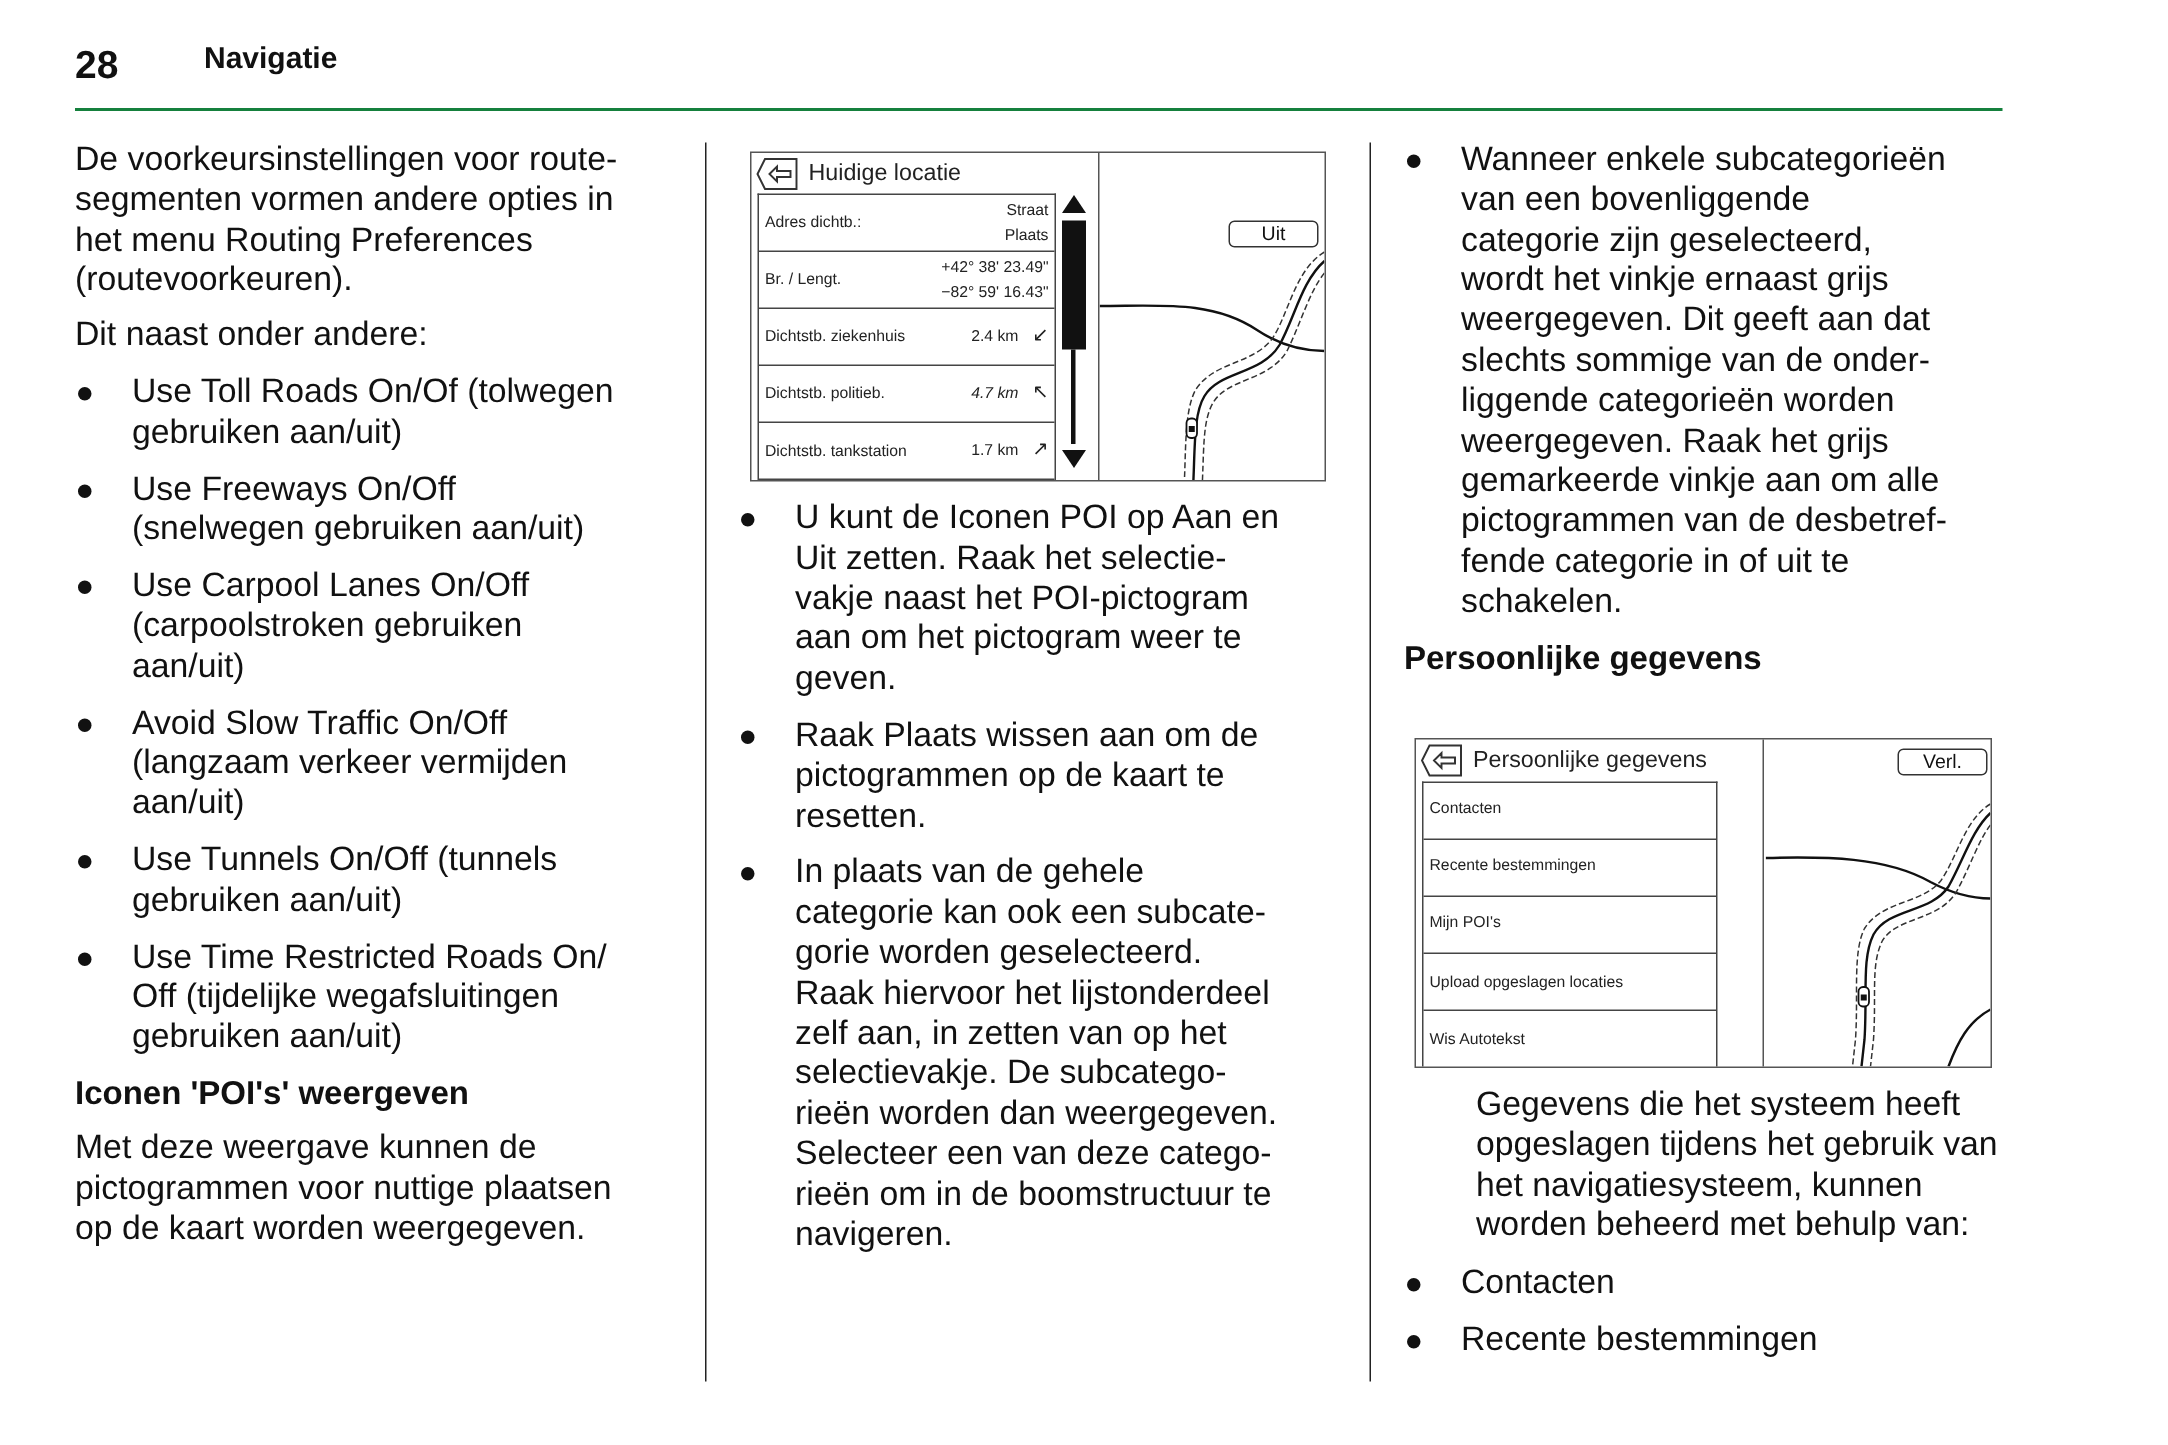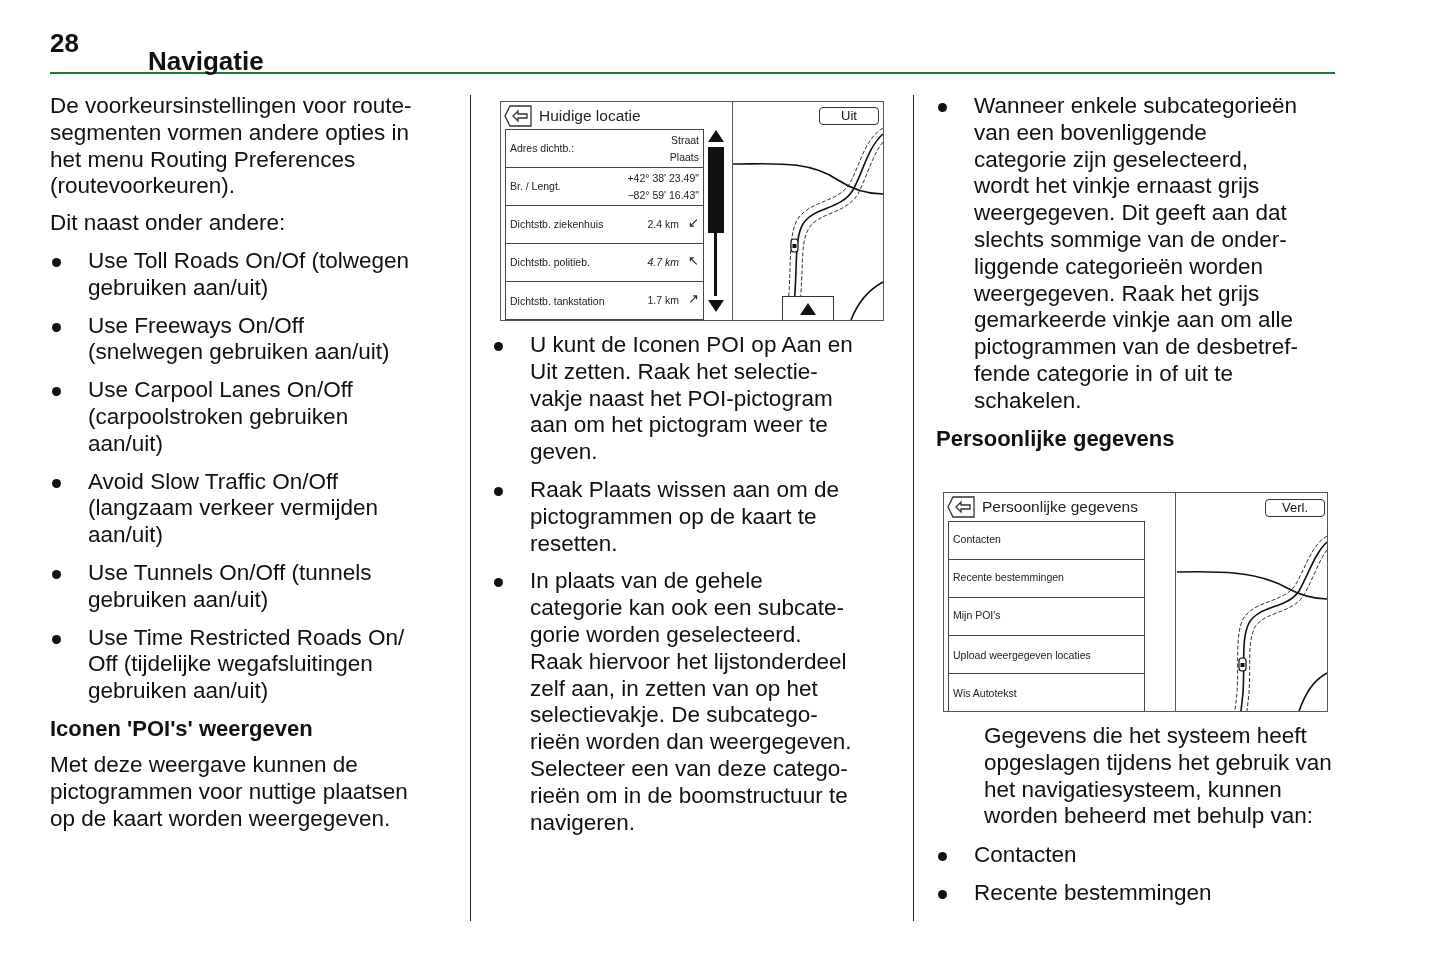--- a/index.html
+++ b/index.html
@@ -1,20 +1,20 @@
 <!DOCTYPE html>
 <html><head>
 <meta charset="utf-8">
 <style>
   html, body { margin: 0; padding: 0; background: #ffffff; }
   body { width: 1445px; height: 963px; position: relative; overflow: hidden; color: #111; font-family: "Liberation Sans", sans-serif; }
 
   .page-header { position: absolute; left: 50px; top: 26px; width: 1285px; height: 46px; border-bottom: 2px solid #15803d; }
   .page-number { position: absolute; left: 0; top: 2px; font-weight: bold; font-size: 26px; }
-  .page-title { position: absolute; left: 86px; top: 20px; font-weight: bold; font-size: 26px; margin-left: 12px; }
+  .page-title { position: absolute; left: 86px; top: 2px; font-weight: bold; font-size: 20px; }
 
   .col-rule { position: absolute; width: 1px; background: #222; }
 
   .col { position: absolute; font-size: 22.5px; line-height: 26.8px; }
   .col p { margin: 0 0 10px 0; }
   .col h3 { margin: 4px 0 10px 0; font-size: 22px; font-weight: bold; line-height: 26px; }
   .bullets { list-style: none; margin: 0 0 10px 0; padding: 0; }
   .bullets li { position: relative; padding-left: 38px; margin-bottom: 11px; }
   .bullets li .dot { position: absolute; left: 2px; top: 10px; width: 9px; height: 9px; border-radius: 50%; background: #111; }
 
@@ -122,21 +122,21 @@
         <span class="lbl" style="top:13px;">Dichtstb. tankstation</span>
         <span class="val" style="top:10px; right:24px;">1.7 km</span>
         <span class="dir" style="top:9px;">↗</span>
       </div>
     </div>
     <div class="scroll-up" style="left:207px; top:28px;"></div>
     <div class="scroll-thumb" style="left:207px; top:45px; height:86px;"></div>
     <div class="scroll-track" style="left:213px; top:131px; height:63px;"></div>
     <div class="scroll-down" style="left:207px; top:198px;"></div>
   </div>
-  <div class="map-pane" style="width:150px;">
+  <div class="map-pane" style="width:150px;margin-top:40px;">
     <div class="map-btn" style="left:86px; top:5px; width:58px;">Uit</div>
     <svg width="150" height="218" viewBox="0 0 150 218" style="position:absolute; left:0; top:0;">
       <path d="M0 62 C40 62, 75 58, 105 78 C120 88, 135 92, 150 92" fill="none" stroke="#111" stroke-width="1.6"></path>
       <path d="M150 32 C135 45, 130 70, 120 88 C108 108, 80 105, 70 122 C62 135, 64 160, 62 190 L60 218" fill="none" stroke="#111" stroke-width="1.6"></path>
       <path d="M150 26 C130 38, 126 68, 115 84 C102 101, 76 99, 64 118 C56 133, 58 160, 56 190 L54 218" fill="none" stroke="#333" stroke-width="1" stroke-dasharray="4 2"></path>
       <path d="M150 40 C140 52, 134 74, 125 92 C113 112, 86 110, 76 126 C68 139, 70 160, 68 190 L66 218" fill="none" stroke="#333" stroke-width="1" stroke-dasharray="4 2"></path>
       <path d="M150 180 C135 188, 125 200, 118 218" fill="none" stroke="#111" stroke-width="1.6"></path>
       <rect x="58" y="137" width="7" height="13" rx="3" fill="#fff" stroke="#111" stroke-width="1.2"></rect>
       <rect x="59.5" y="142" width="4" height="4" fill="#111"></rect>
     </svg>
@@ -202,21 +202,21 @@
       <div class="list-row" style="height:37px;">
         <span class="lbl" style="top:11px;">Contacten</span>
       </div>
       <div class="list-row" style="height:37px;">
         <span class="lbl" style="top:11px;">Recente bestemmingen</span>
       </div>
       <div class="list-row" style="height:37px;">
         <span class="lbl" style="top:11px;">Mijn POI's</span>
       </div>
       <div class="list-row" style="height:37px;">
-        <span class="lbl" style="top:13px;">Upload weergegeven locaties</span>
+        <span class="lbl" style="top:13px;">Upload opgeslagen locaties</span>
       </div>
       <div class="list-row" style="height:37px; border-bottom:none;">
         <span class="lbl" style="top:13px;">Wis Autotekst</span>
       </div>
     </div>
   </div>
   <div class="map-pane" style="width:150px;">
     <div class="map-btn" style="left:88px; top:6px; width:58px;text-align:center;">Verl.</div>
     <svg width="150" height="218" viewBox="0 0 150 218" style="position:absolute; left:0; top:0;">
       <path d="M0 79 C40 78, 80 78, 110 95 C125 103, 138 106, 150 106" fill="none" stroke="#111" stroke-width="1.6"></path>

